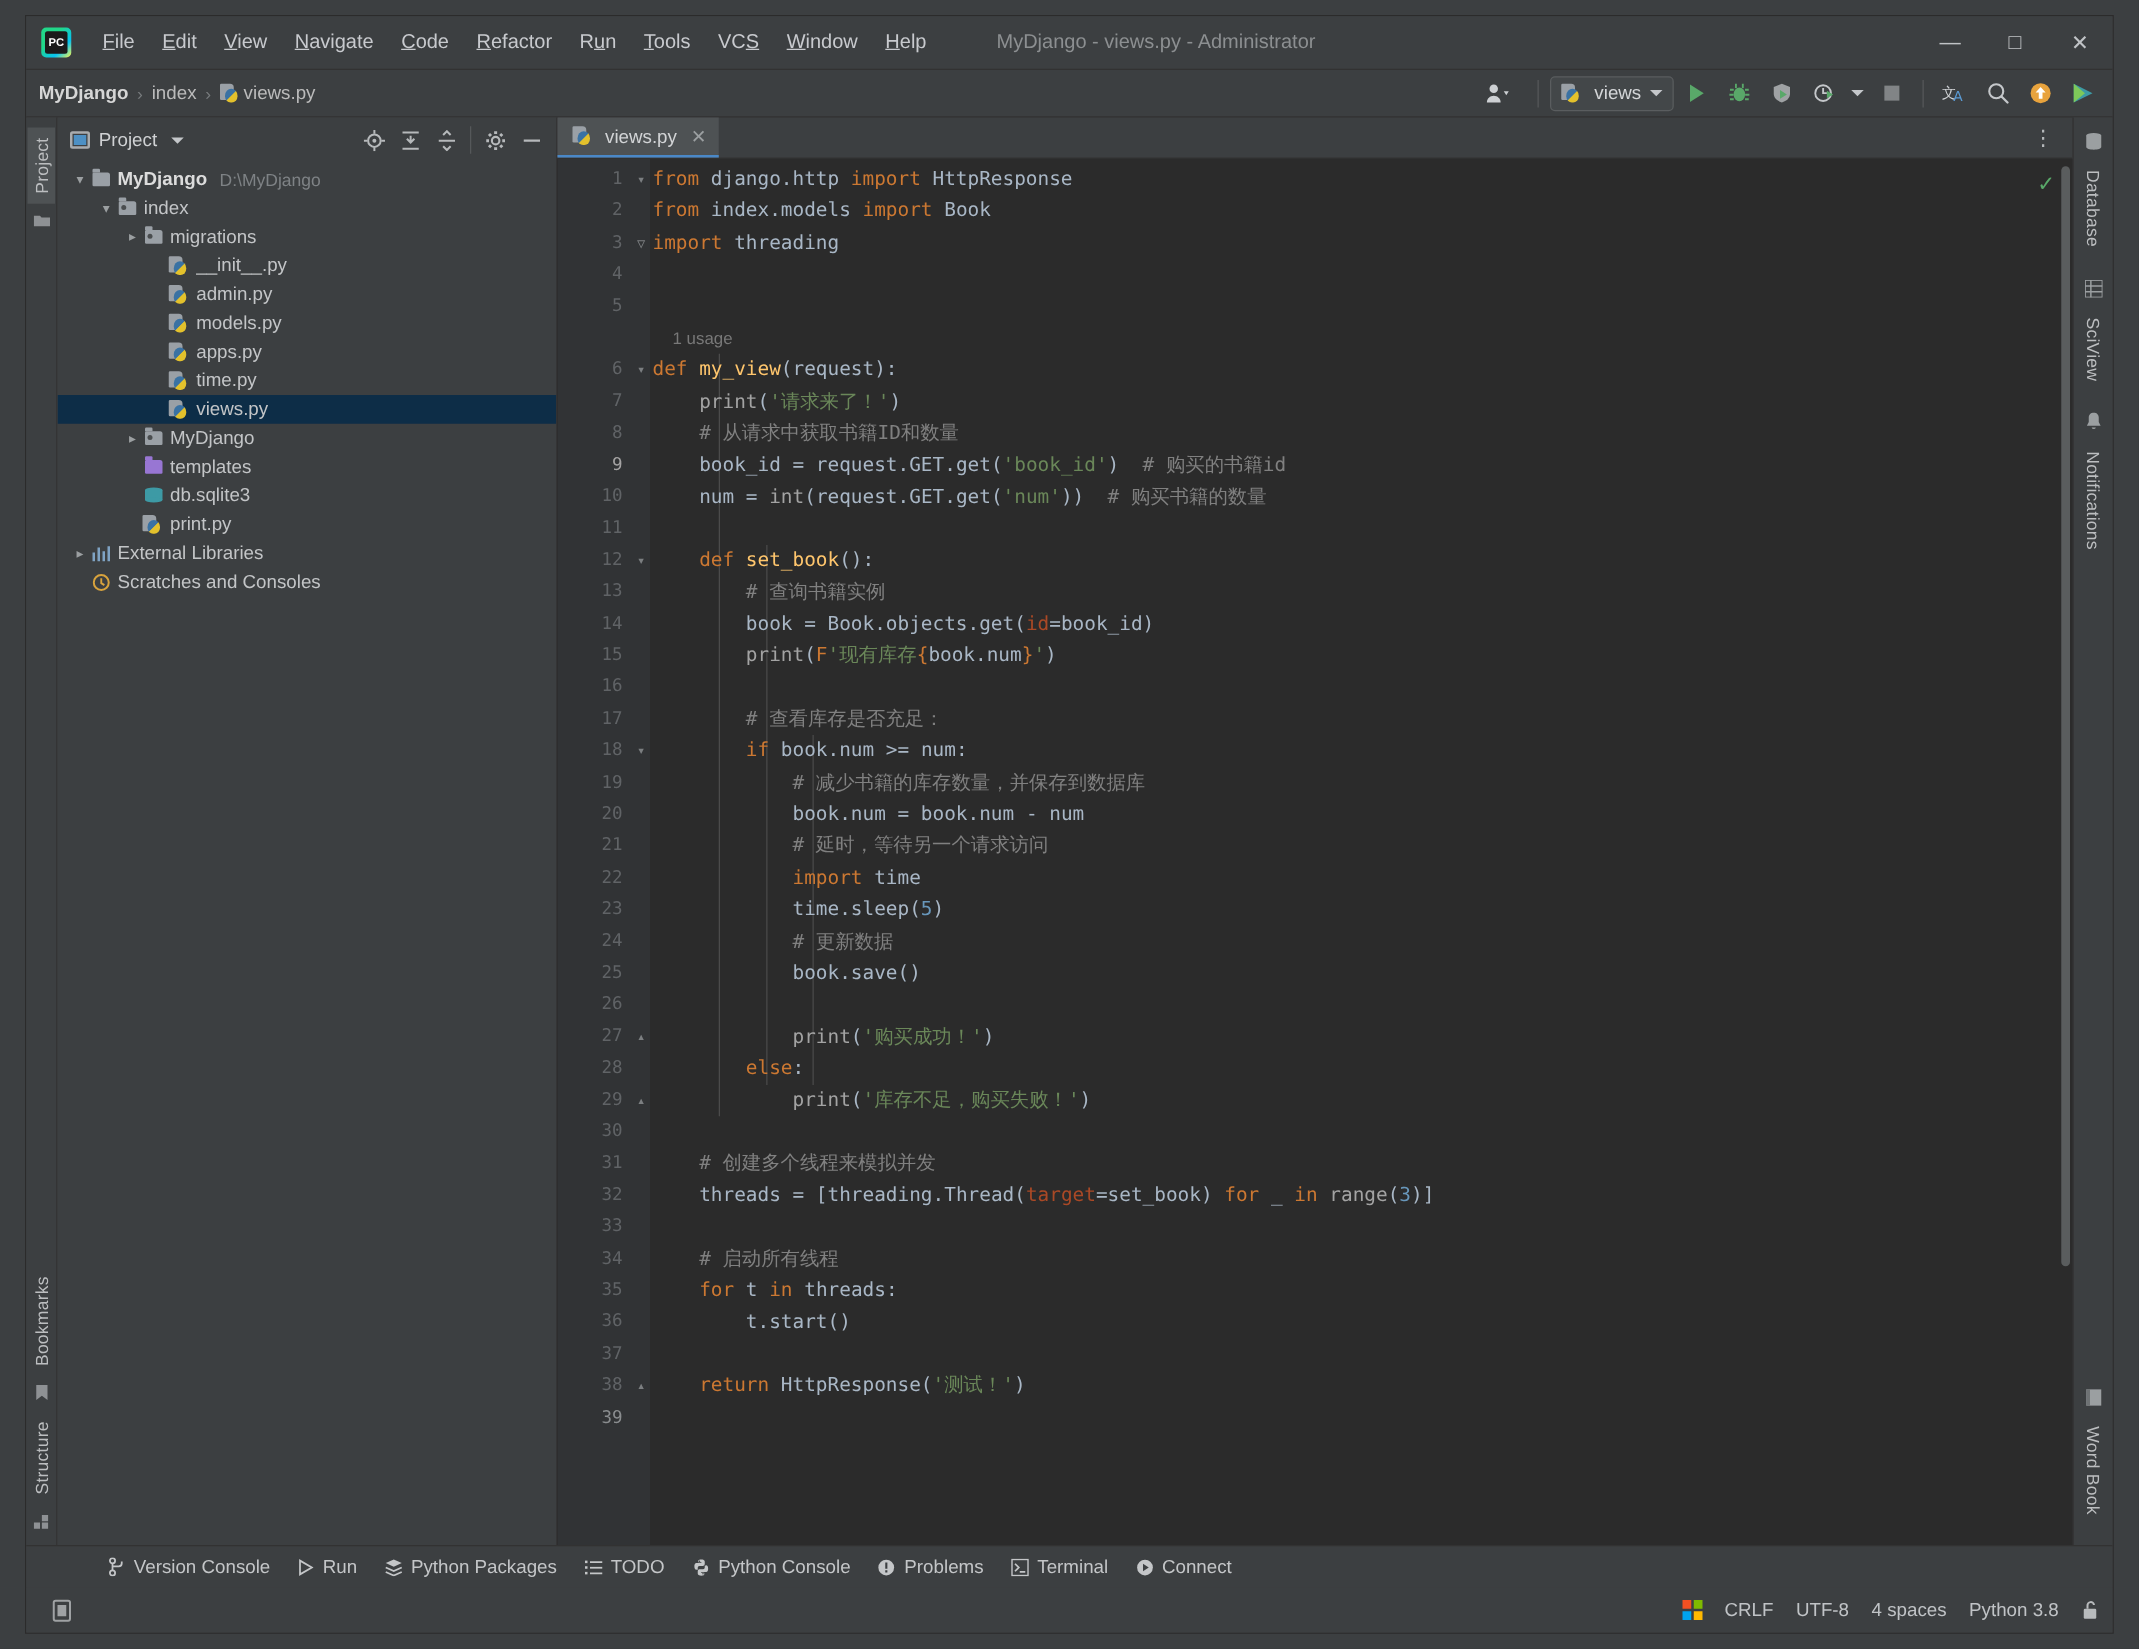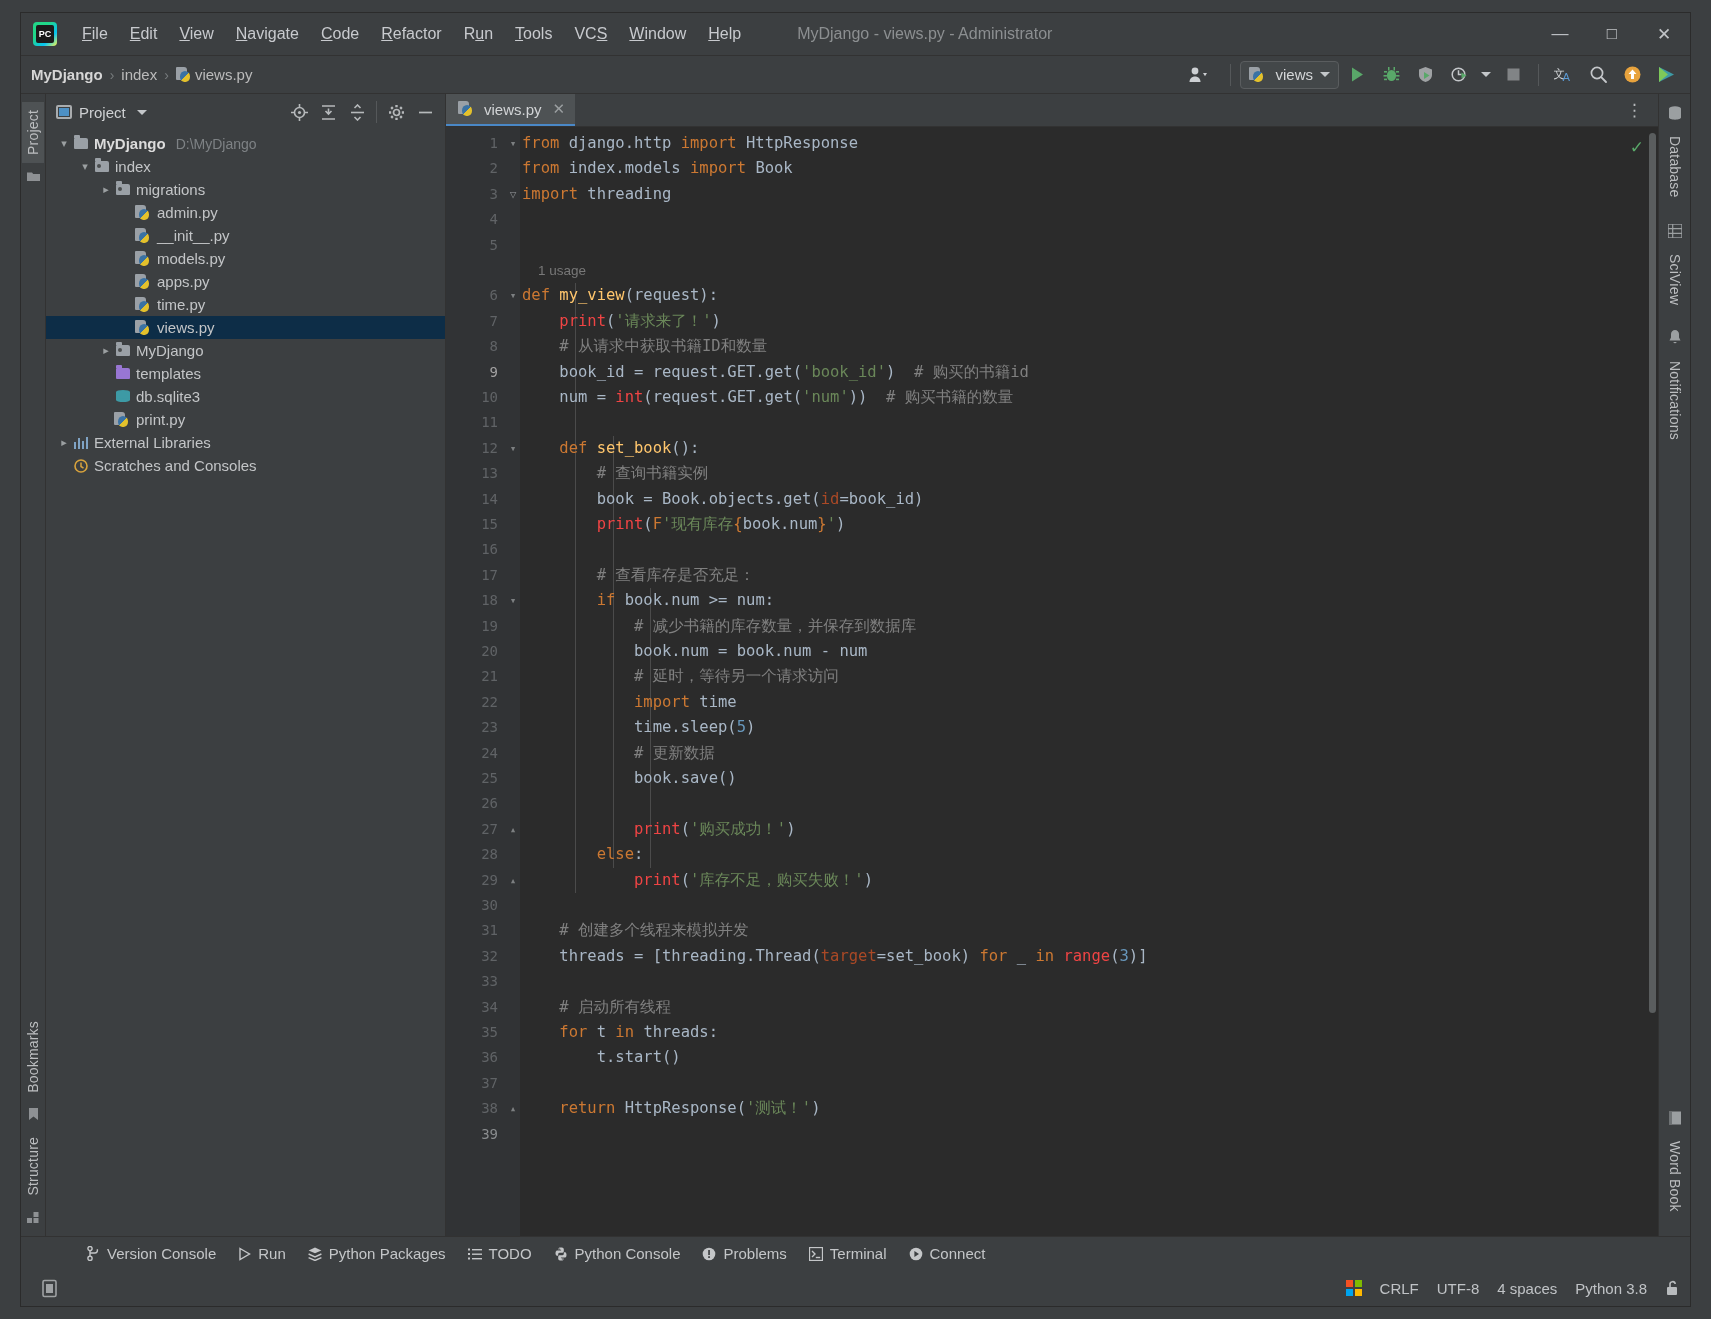--- a/index.html
+++ b/index.html
@@ -177,21 +177,21 @@
   .check-ok { position:absolute; right:14px; top:10px; color:#59a869; font-size:17px; }
   .scroll-thumb { position:absolute; right:2px; width:7px; background:#5a5d5e; border-radius:4px; }
 
   
   .kw  { color:#cc7832; }
   .fn  { color:#ffc66d; }
   .str { color:#6a8759; }
   .num { color:#6897bb; }
   .cmt { color:#808080; }
   .id  { color:#a9b7c6; }
-  .pm  { color:#ef4444; }
+  .pm  { color:#a3a3a3; }
   .kwarg { color:#aa4926; }
 
   
   .bottombar {
     height:34px; flex:0 0 34px; background:#3c3f41; display:flex; align-items:center;
     gap:2px; padding-left:56px; border-top:1px solid #323232;
   }
   .btool {
     display:flex; align-items:center; gap:7px; padding:4px 10px; font-size:15px; color:#c4c6c8;
     border-radius:3px;
@@ -421,29 +421,29 @@
               <span class="folder mod"></span>
             </span>
             <span class="">migrations</span>
           </div>
           <div class="trow">
             <span style="width:73px;flex:0 0 73px"></span>
             <span class="arrow"></span>
             <span class="ico">
               <span class="pyicon"></span>
             </span>
+            <span class="">__init__.py</span>
+          </div>
+          <div class="trow">
+            <span style="width:73px;flex:0 0 73px"></span>
+            <span class="arrow"></span>
+            <span class="ico">
+              <span class="pyicon"></span>
+            </span>
             <span class="">admin.py</span>
-          </div>
-          <div class="trow">
-            <span style="width:73px;flex:0 0 73px"></span>
-            <span class="arrow"></span>
-            <span class="ico">
-              <span class="pyicon"></span>
-            </span>
-            <span class="">__init__.py</span>
           </div>
           <div class="trow">
             <span style="width:73px;flex:0 0 73px"></span>
             <span class="arrow"></span>
             <span class="ico">
               <span class="pyicon"></span>
             </span>
             <span class="">models.py</span>
           </div>
           <div class="trow">

